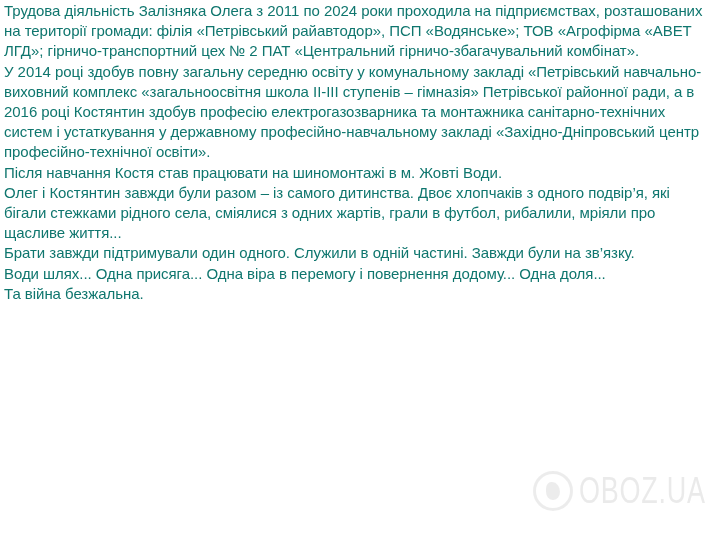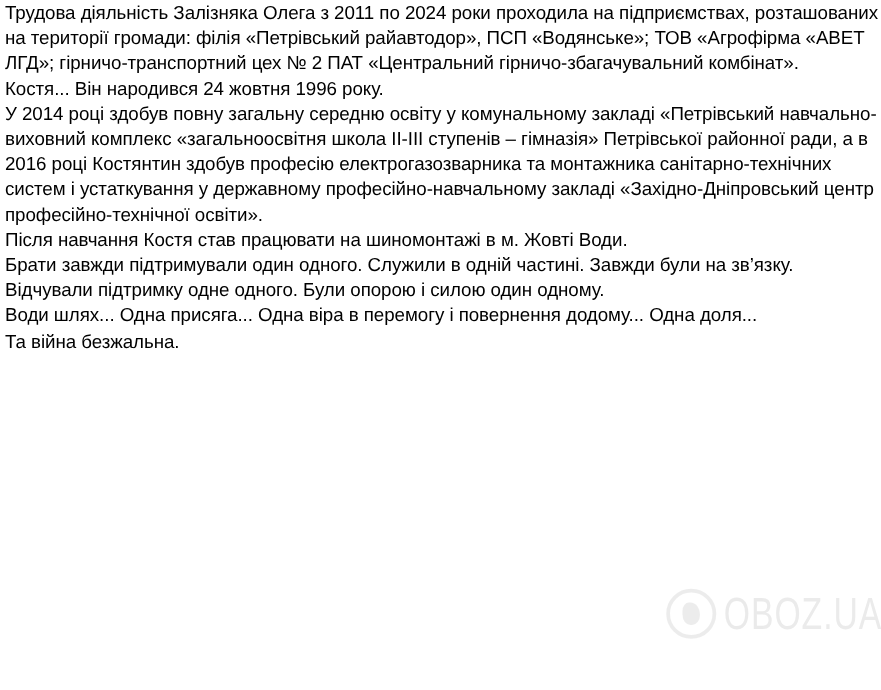--- a/index.html
+++ b/index.html
@@ -14,21 +14,21 @@
       position: relative;
     }
     .post-text {
       position: absolute;
       left: 4px;
       top: 1px;
       width: 700px;
       font-family: "Liberation Sans", "DejaVu Sans", sans-serif;
       font-size: 15px;
       line-height: 20.2px;
-      color: #000000;
+      color: #0f766e;
       letter-spacing: -0.05px;
     }
     .post-text .para {
       margin: 0;
       padding: 0;
       white-space: normal;
     }
     .watermark {
       position: absolute;
       left: 533px;
@@ -63,25 +63,24 @@
       letter-spacing: 1px;
       transform: scaleX(0.75);
       transform-origin: left center;
     }
   </style>
 </head>
 <body>
 
 <div class="post-text">
   <p class="para">Трудова діяльність Залізняка Олега з 2011 по 2024 роки проходила на підприємствах, розташованих на території громади: філія «Петрівський райавтодор», ПСП «Водянське»; ТОВ «Агрофірма «АВЕТ ЛГД»; гірничо-транспортний цех № 2 ПАТ «Центральний гірничо-збагачувальний комбінат».</p>
-  <p class="para">Костя... Він народився 24 жовтня 1996 року.</p>
   <p class="para">У 2014 році здобув повну загальну середню освіту у комунальному закладі «Петрівський навчально-виховний комплекс «загальноосвітня школа ІІ-ІІІ ступенів – гімназія» Петрівської районної ради, а в 2016 році Костянтин здобув професію електрогазозварника та монтажника санітарно-технічних систем і устаткування у державному професійно-навчальному закладі «Західно-Дніпровський центр професійно-технічної освіти».</p>
   <p class="para">Після навчання Костя став працювати на шиномонтажі в м. Жовті Води.</p>
+  <p class="para">Олег і Костянтин завжди були разом – із самого дитинства. Двоє хлопчаків з одного подвір’я, які бігали стежками рідного села, сміялися з одних жартів, грали в футбол, рибалили, мріяли про щасливе життя...</p>
   <p class="para">Брати завжди підтримували один одного. Служили в одній частині. Завжди були на зв’язку.</p>
-  <p class="para">Відчували підтримку одне одного. Були опорою і силою один одному.</p>
   <p class="para">Води шлях... Одна присяга... Одна віра в перемогу і повернення додому... Одна доля...</p>
   <p class="para">Та війна безжальна.</p>
 </div>
 
 <div class="watermark">
   <span class="globe"></span>
   <span class="wm-text">OBOZ.UA</span>
 </div>
 
 </body></html>

